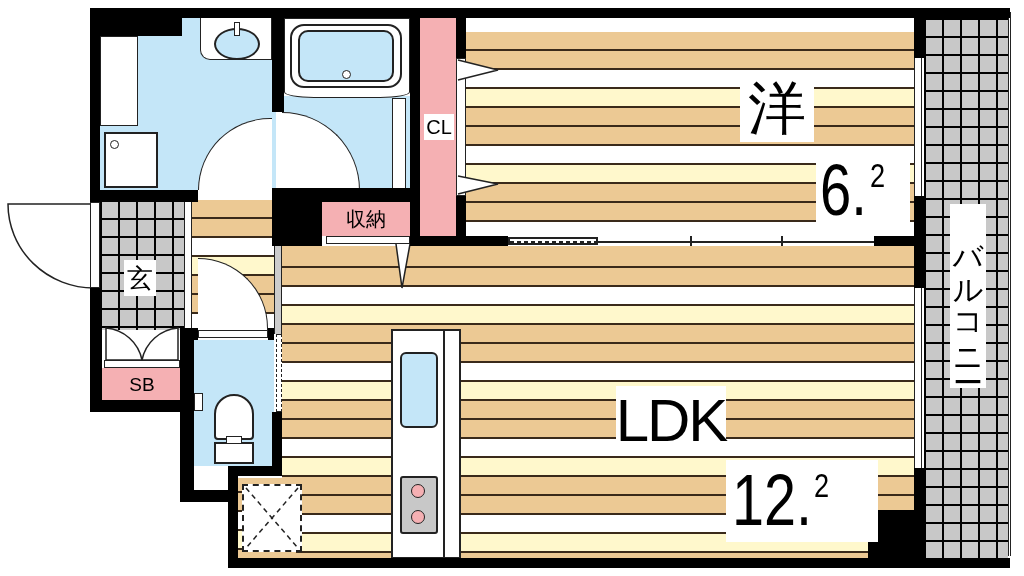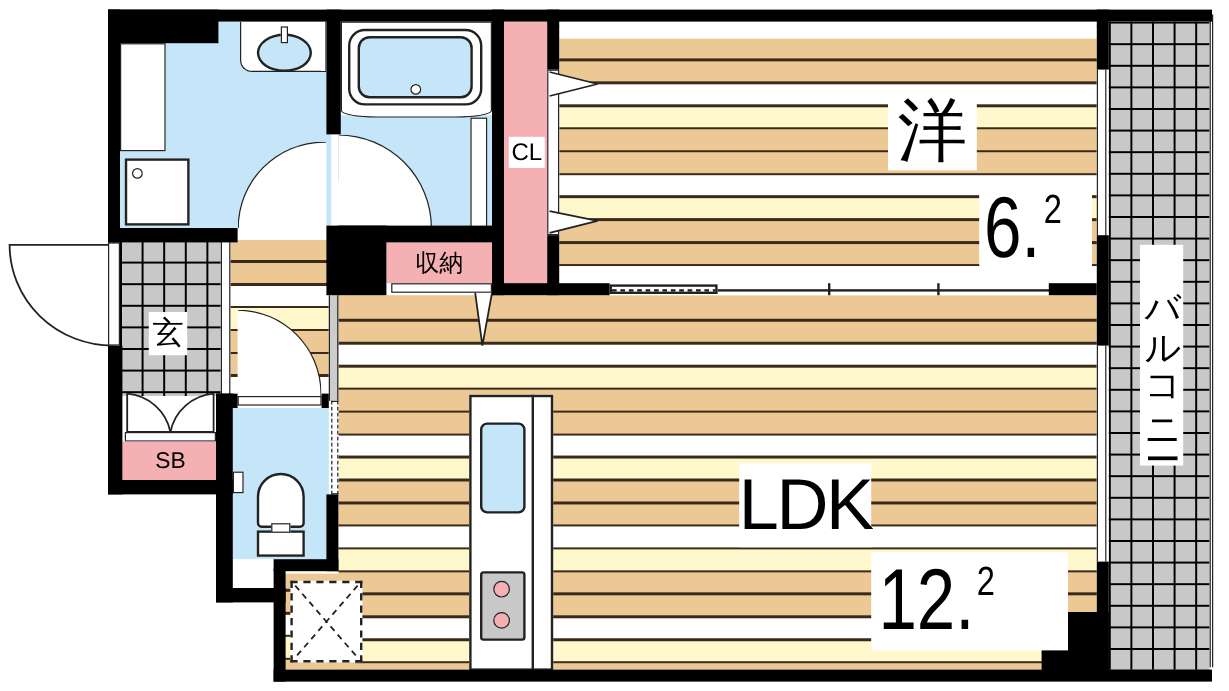--- a/index.html
+++ b/index.html
@@ -144,18 +144,18 @@
 <div class="wall" style="left:90px;top:288px;width:12px;height:124px;"></div>
 <div class="wall" style="left:90px;top:400px;width:104px;height:12px;"></div>
 
 <div class="label" style="left:740px;top:74px;width:74px;height:68px;font-size:58px;">洋</div>
 <div class="label" style="left:816px;top:150px;width:94px;height:82px;align-items:flex-end;justify-content:flex-start;padding:0 0 6px 4px;box-sizing:border-box;font-family:'Liberation Sans',sans-serif;">
   <span style="font-size:72px;transform:scaleX(0.78);transform-origin:left bottom;display:inline-block;">6.</span>
   <span style="font-size:34px;margin-left:-12px;align-self:flex-start;margin-top:8px;transform:scaleX(0.8);display:inline-block;">2</span>
 </div>
 
 <div class="label" style="left:616px;top:386px;width:110px;height:70px;font-size:60px;font-family:'Liberation Sans',sans-serif;letter-spacing:-2px;">LDK</div>
-<div class="label" style="left:726px;top:460px;width:164px;height:82px;align-items:flex-end;justify-content:flex-start;padding:0 0 6px 6px;box-sizing:border-box;font-family:'Liberation Sans',sans-serif;">
+<div class="label" style="left:726px;top:460px;width:152px;height:82px;align-items:flex-end;justify-content:flex-start;padding:0 0 6px 6px;box-sizing:border-box;font-family:'Liberation Sans',sans-serif;">
   <span style="font-size:72px;transform:scaleX(0.8);transform-origin:left bottom;display:inline-block;">12.</span>
   <span style="font-size:34px;margin-left:-20px;align-self:flex-start;margin-top:8px;transform:scaleX(0.8);display:inline-block;">2</span>
 </div>
 
 <div class="label" style="left:950px;top:204px;width:36px;height:184px;font-size:30px;writing-mode:vertical-rl;letter-spacing:2px;">バルコニー</div>
 
 </body></html>

